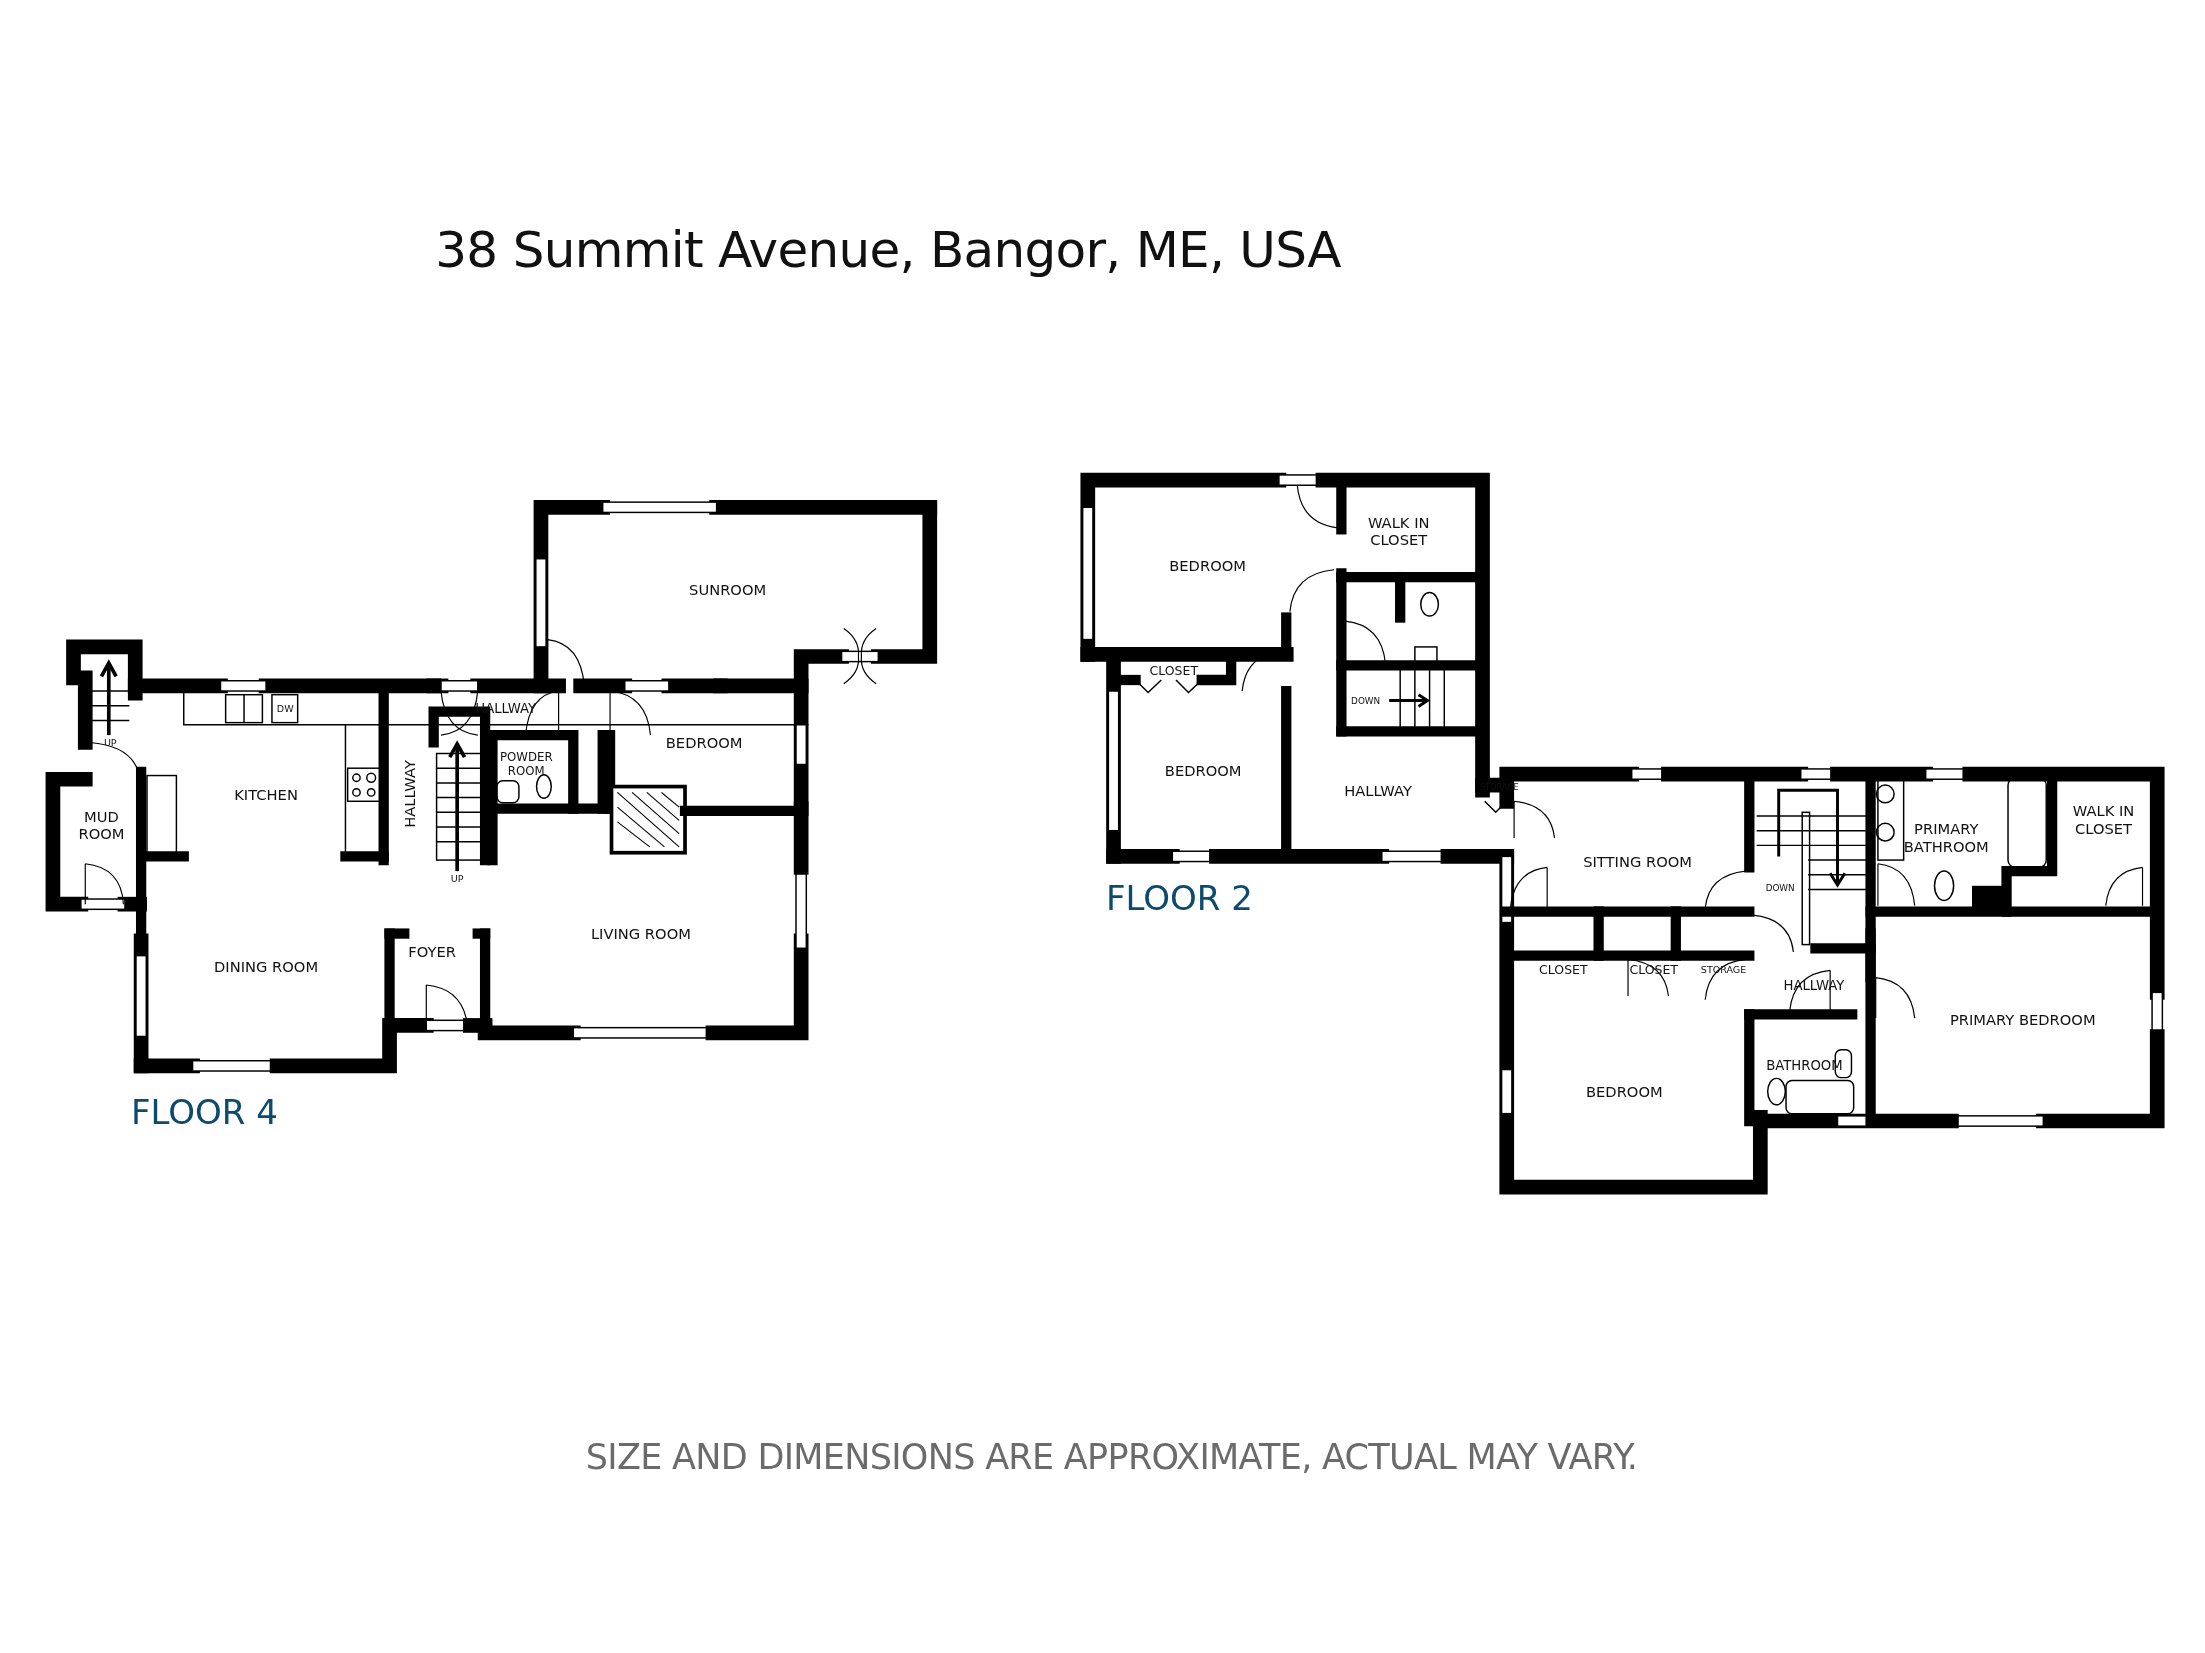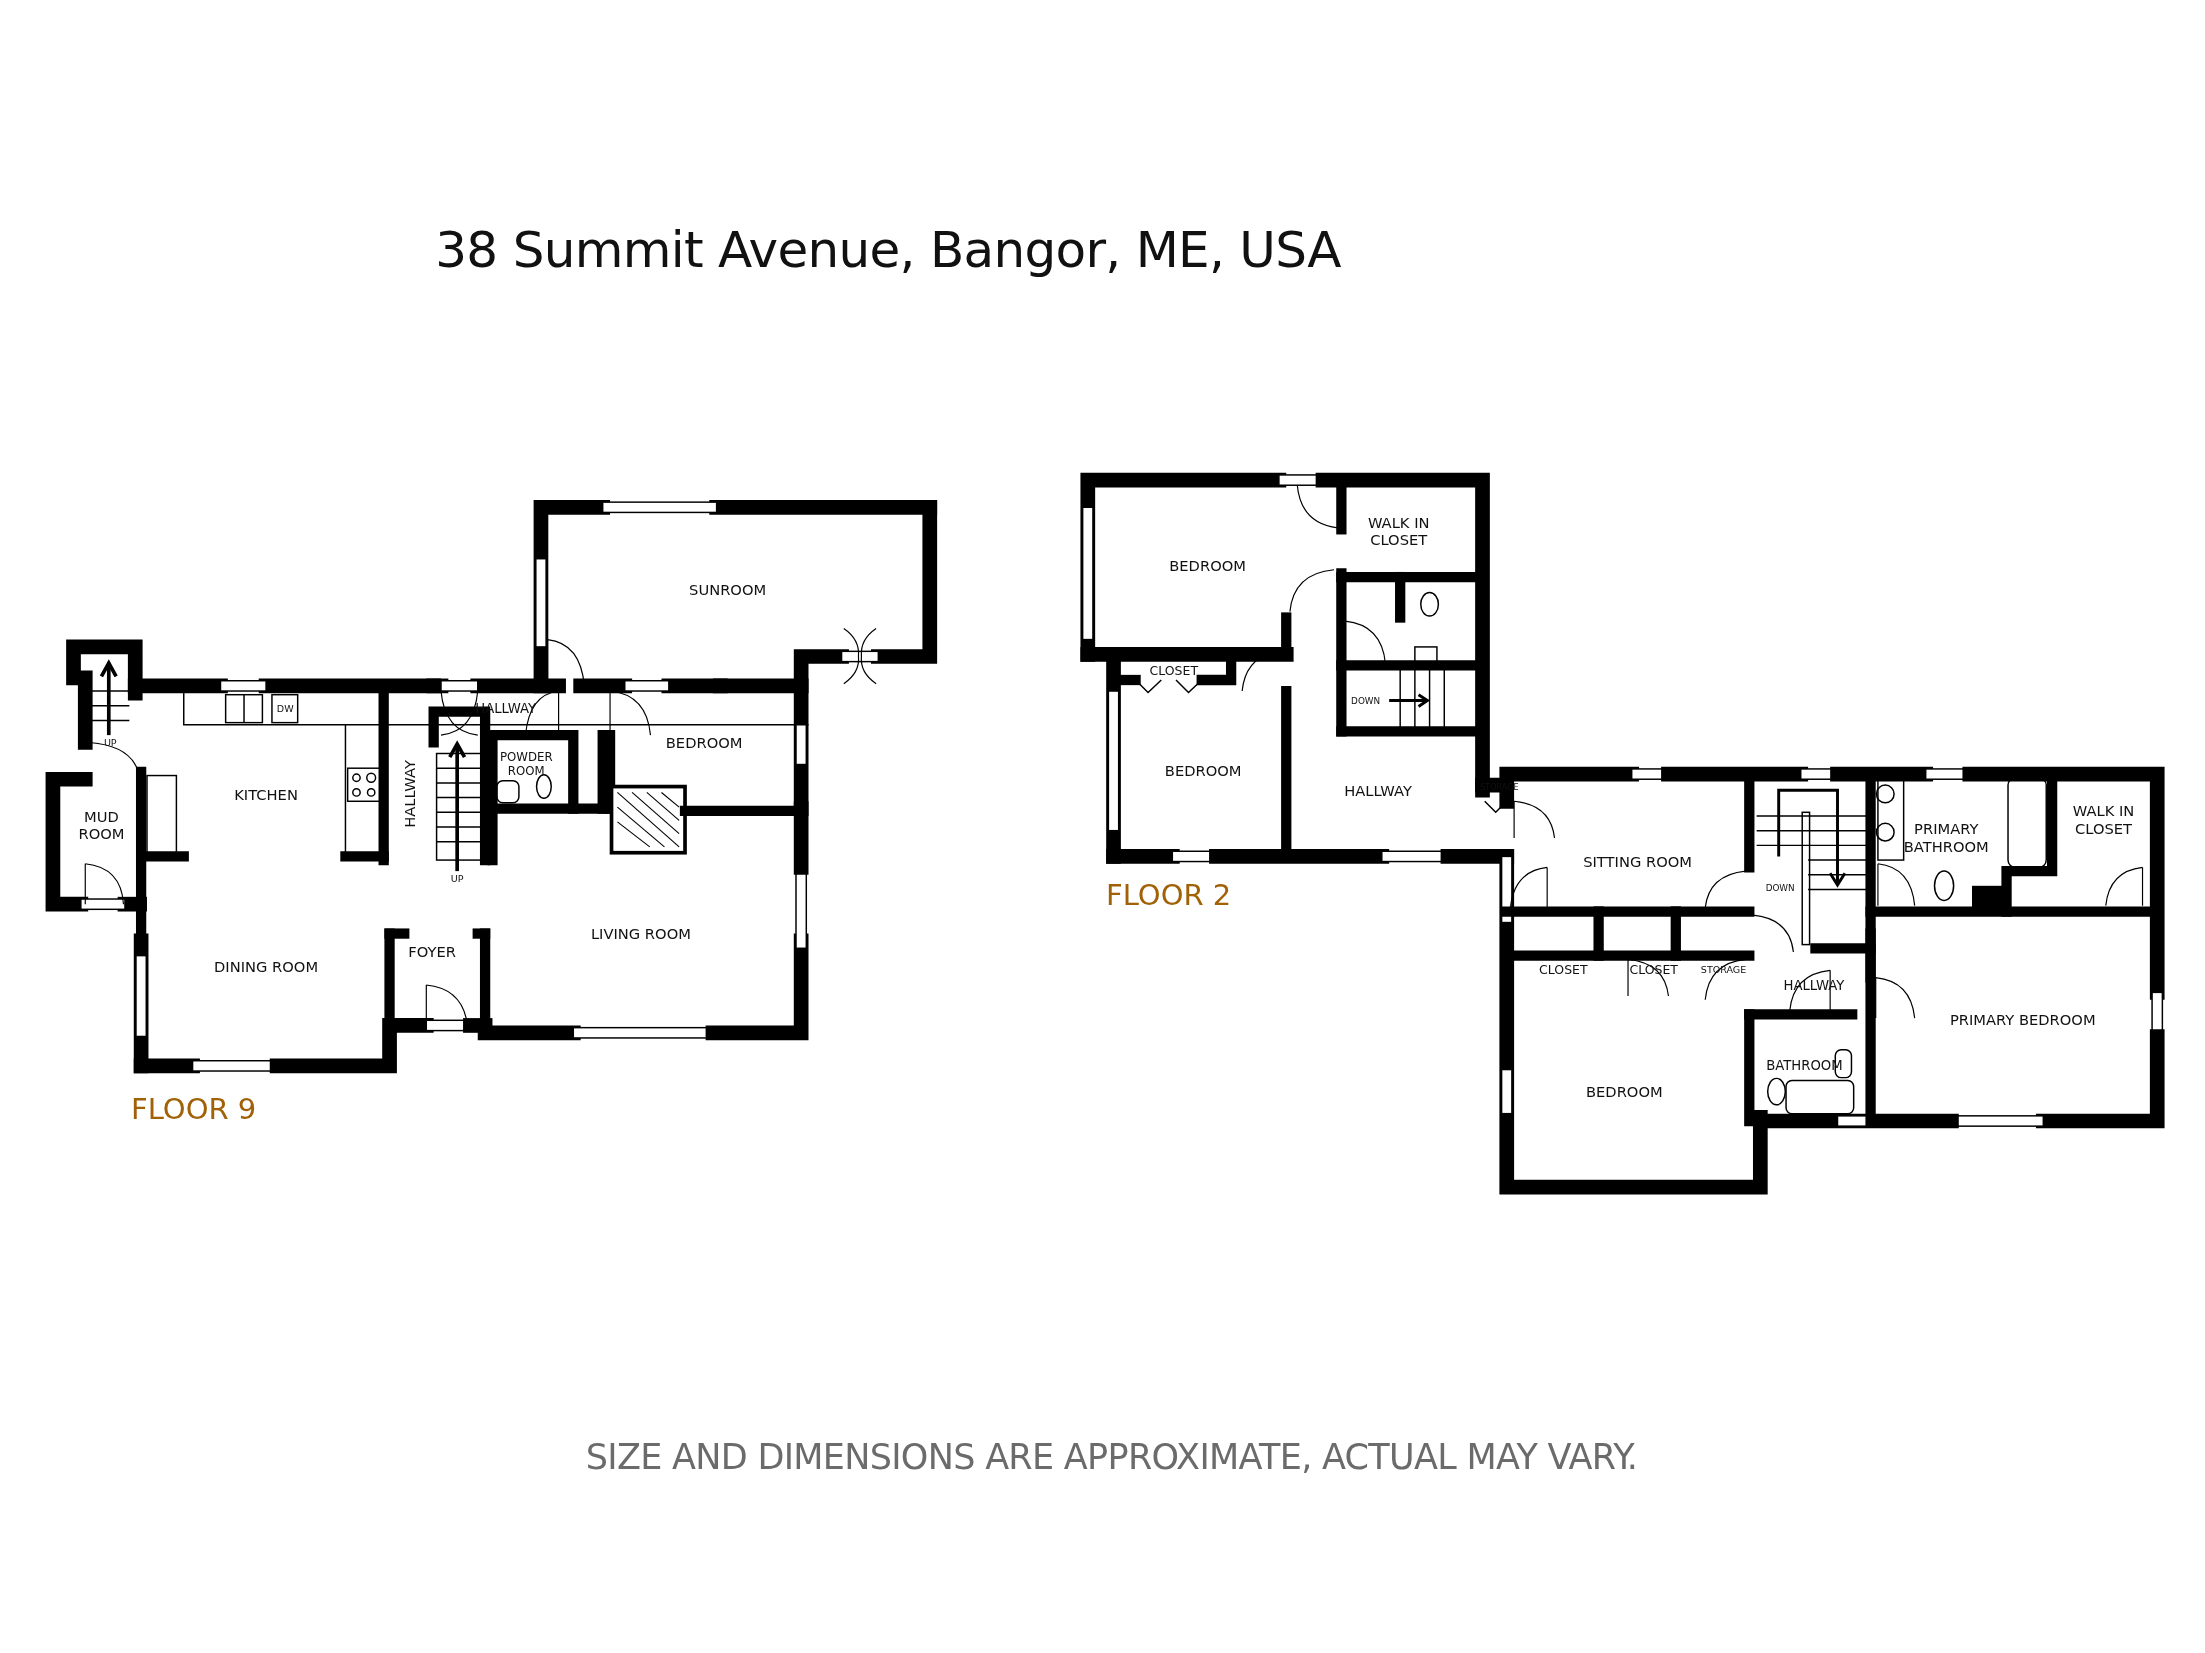--- a/index.html
+++ b/index.html
@@ -1,19 +1,19 @@
 <!DOCTYPE html>
 <html style="font-size:11.8px"><head>
 <meta charset="utf-8">
 <style>
   html,body{margin:0;padding:0;background:#ffffff;}
   body{width:2205px;height:1654px;overflow:hidden;position:relative;font-family:"DejaVu Sans","Liberation Sans",sans-serif;}
   .title{position:absolute;left:0;top:221px;width:1776px;text-align:center;font-size:50px;color:#111;font-family:"DejaVu Sans",sans-serif;letter-spacing:-0.7px;}
   .disclaimer{position:absolute;left:9px;top:1437px;width:2205px;text-align:center;font-size:35px;color:#6b6b6b;font-family:"DejaVu Sans",sans-serif;letter-spacing:-0.7px;}
-  .floor-label{position:absolute;font-size:29px;color:#a16207;font-family:"DejaVu Sans",sans-serif;}
+  .floor-label{position:absolute;font-size:34px;color:#0c4a6e;font-family:"DejaVu Sans",sans-serif;}
   svg{position:absolute;left:0;top:0;}
   .wall{fill:none;stroke:#000;stroke-width:20;stroke-linecap:square;stroke-linejoin:miter;}
   .iwall{fill:none;stroke:#000;stroke-width:14;stroke-linecap:square;}
   .win{fill:#fff;stroke:#000;stroke-width:2;}
   .thin{fill:none;stroke:#000;stroke-width:2;}
   .swing{fill:none;stroke:#000;stroke-width:1.6;}
   .rl{font-family:"DejaVu Sans",sans-serif;font-size:20px;fill:#111;text-anchor:middle;}
   .rl-sm{font-family:"DejaVu Sans",sans-serif;font-size:13px;fill:#111;text-anchor:middle;}
 </style>
 </head>
@@ -282,17 +282,17 @@
     <text class="rl" x="2455" y="1456" style="font-size:18px">BATHROOM</text>
     <text class="rl" x="2210" y="1493">BEDROOM</text>
     <text class="rl" x="2648" y="1135">PRIMARY</text>
     <text class="rl" x="2648" y="1159">BATHROOM</text>
     <text class="rl" x="2862" y="1110">WALK IN</text>
     <text class="rl" x="2862" y="1134">CLOSET</text>
     <text class="rl" x="2752" y="1395">PRIMARY BEDROOM</text>
   </g>
 </svg>
 
-<div class="floor-label" style="left:131px;top:1092px;">FLOOR 9</div>
+<div class="floor-label" style="left:131px;top:1092px;">FLOOR 4</div>
 <div class="floor-label" style="left:1106px;top:878px;">FLOOR 2</div>
 
 <div class="disclaimer">SIZE AND DIMENSIONS ARE APPROXIMATE, ACTUAL MAY VARY.</div>
 
 
 </body></html>

